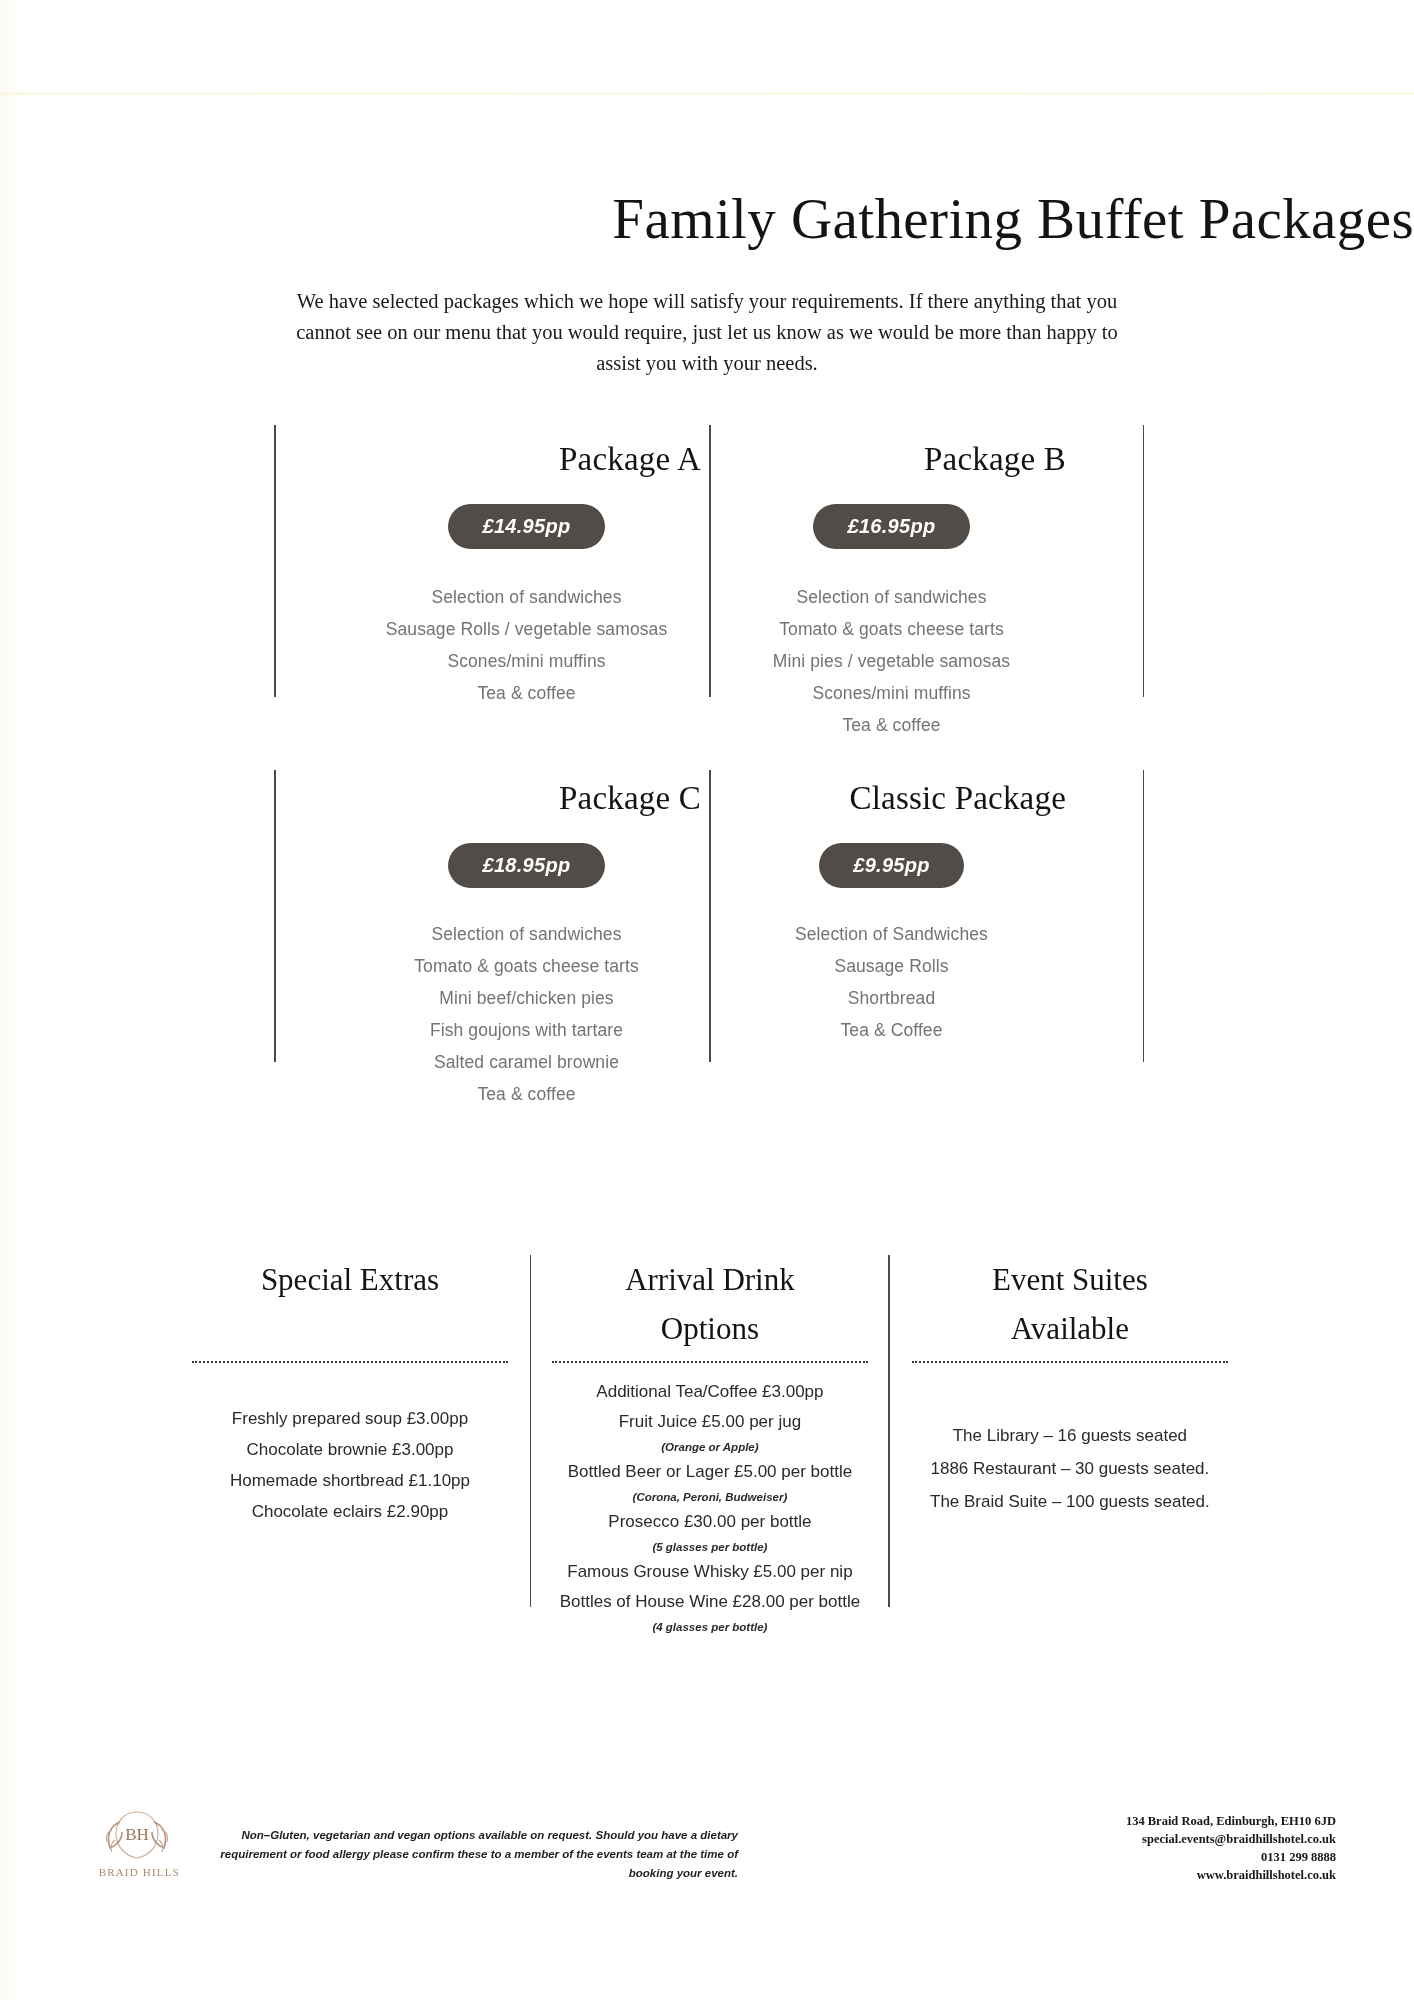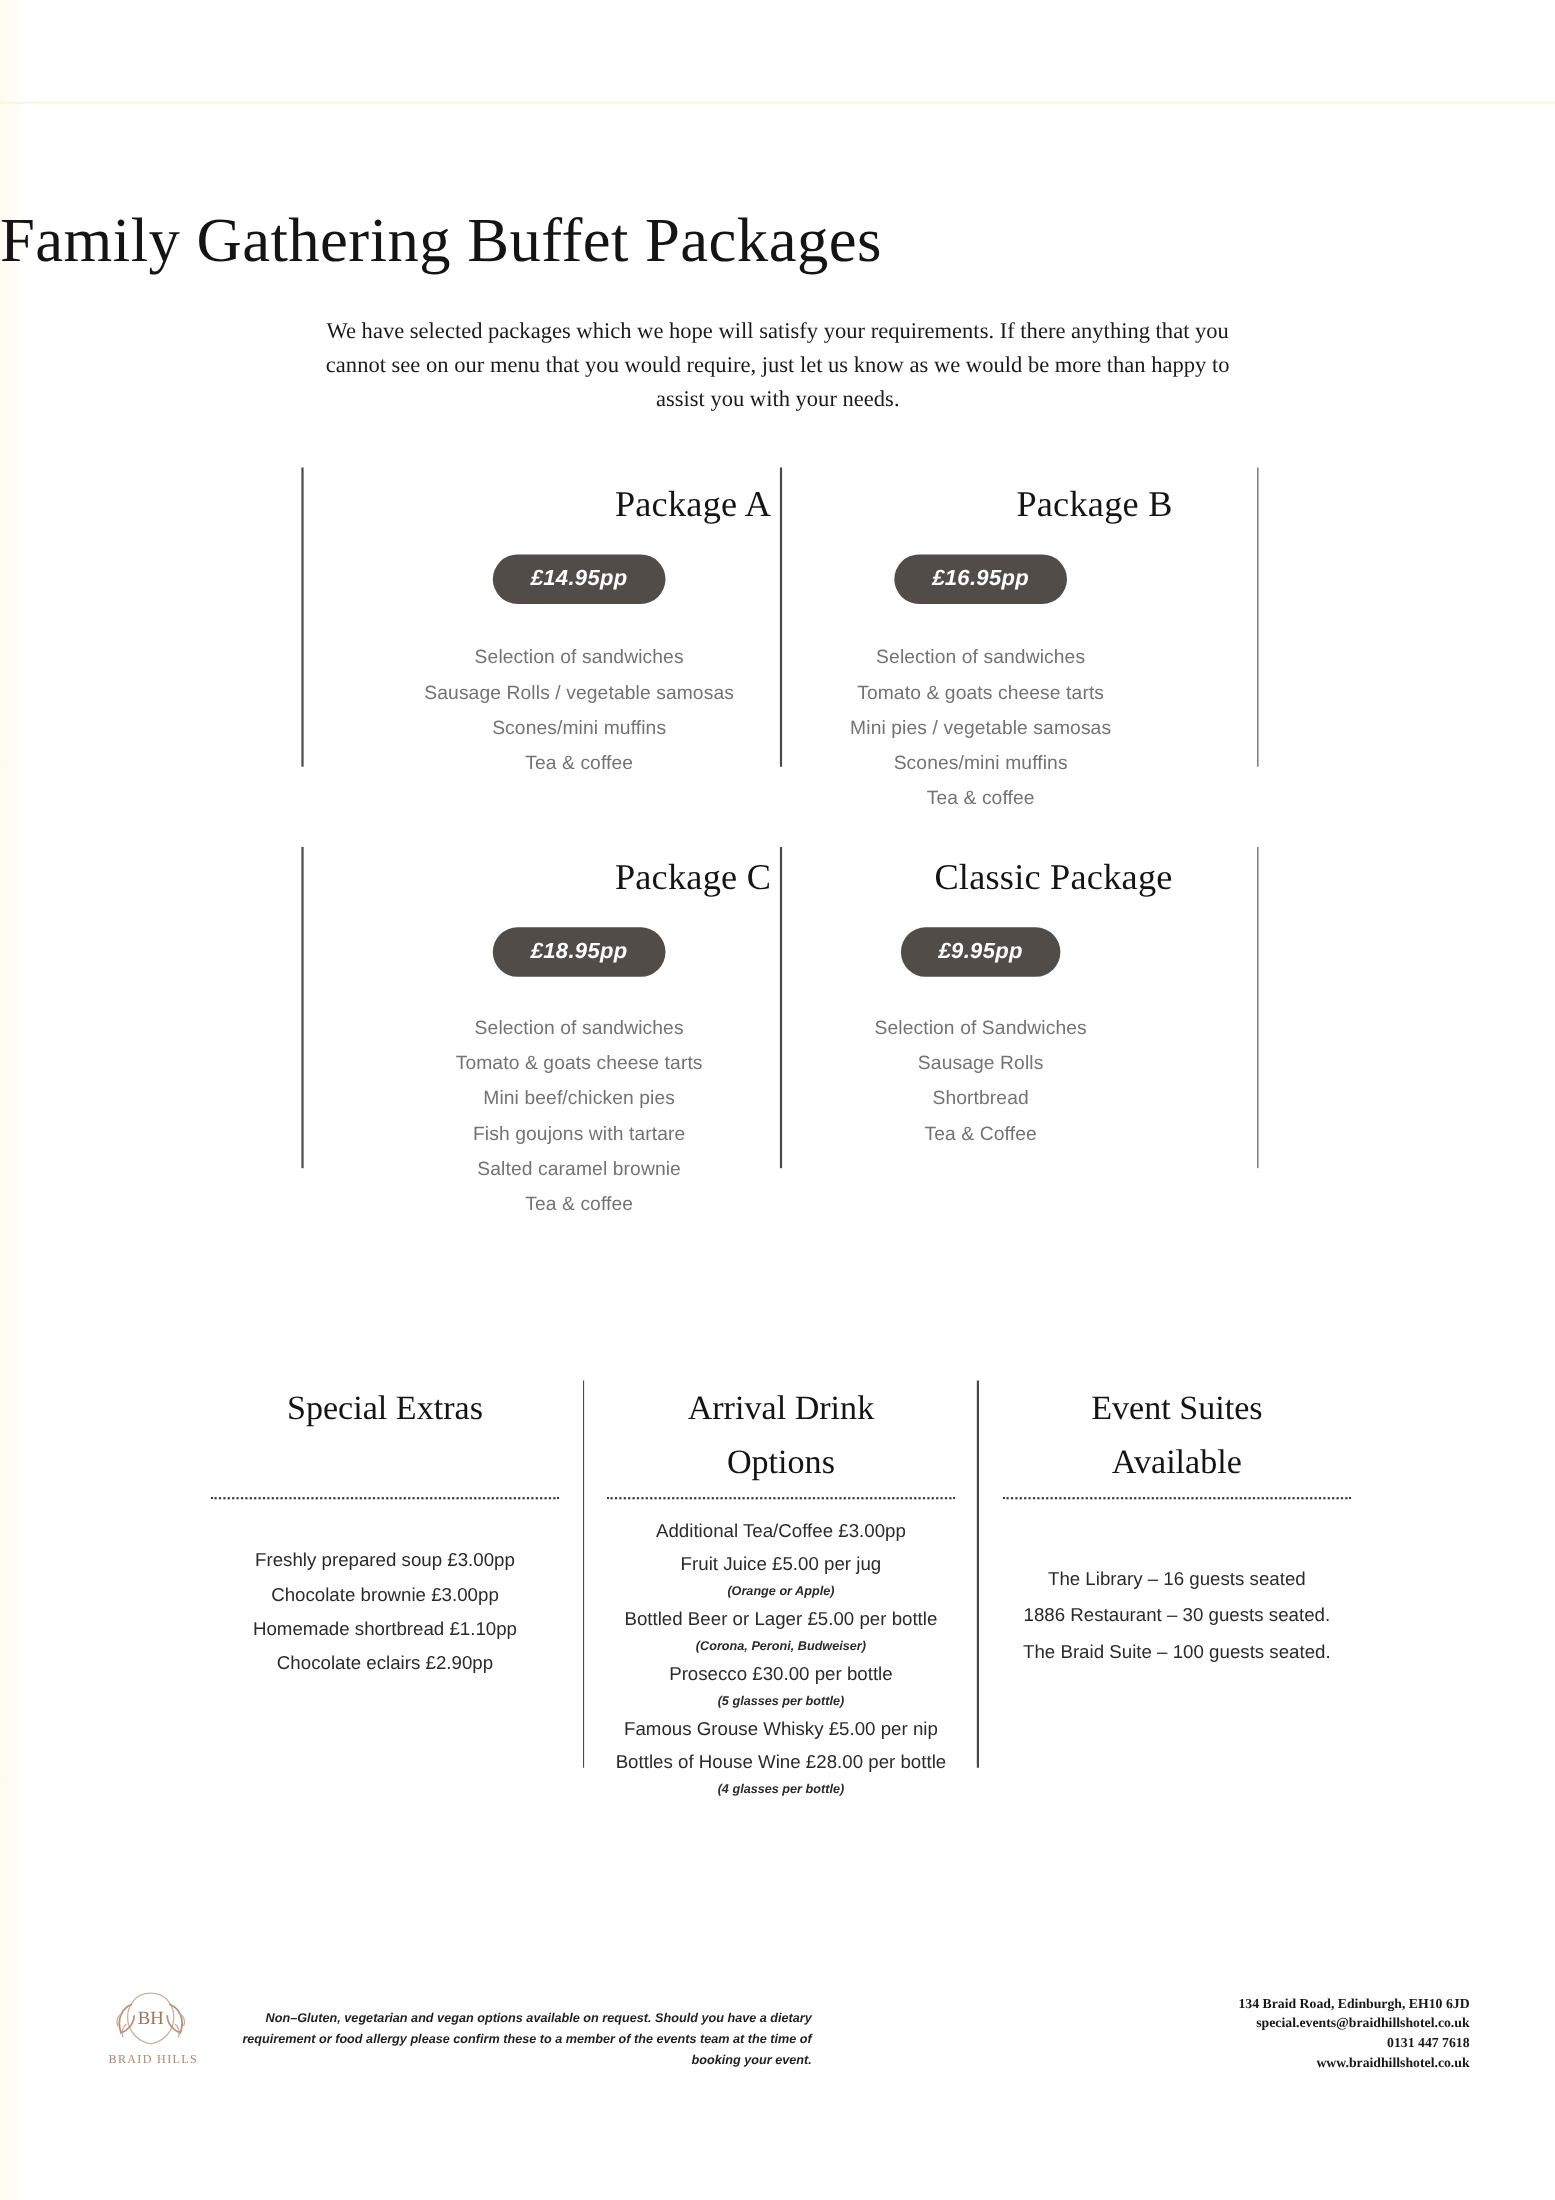--- a/index.html
+++ b/index.html
@@ -31,21 +31,21 @@
     left: 0; top: 0; bottom: 0; width: 26px;
     background: linear-gradient(to right, rgba(252,251,240,0.9), rgba(255,255,255,0));
   }
 
   
   .doc-title {
     position: absolute;
     top: 148px;
     left: 0;
     width: 100%;
-    text-align: left;
+    text-align: right;
     font-family: "Liberation Serif", serif;
     font-size: 57px;
     font-weight: 400;
     letter-spacing: 0.4px;
     color: #141414;
   }
   .intro {
     position: absolute;
     top: 265px;
     left: 50%;
@@ -369,18 +369,18 @@
         </svg>
       </div>
       <div class="logo-text">BRAID HILLS</div>
     </div>
 
     <div class="disclaimer">Non–Gluten, vegetarian and vegan options available on request. Should you have a dietary requirement or food allergy please confirm these to a member of the events team at the time of booking your event.</div>
 
     <div class="contact">
       <div>134 Braid Road, Edinburgh, EH10 6JD</div>
       <div>special.events@braidhillshotel.co.uk</div>
-      <div>0131 447 7618</div>
+      <div>0131 299 8888</div>
       <div>www.braidhillshotel.co.uk</div>
     </div>
   </div>
 
 </div>
 
 </body></html>

